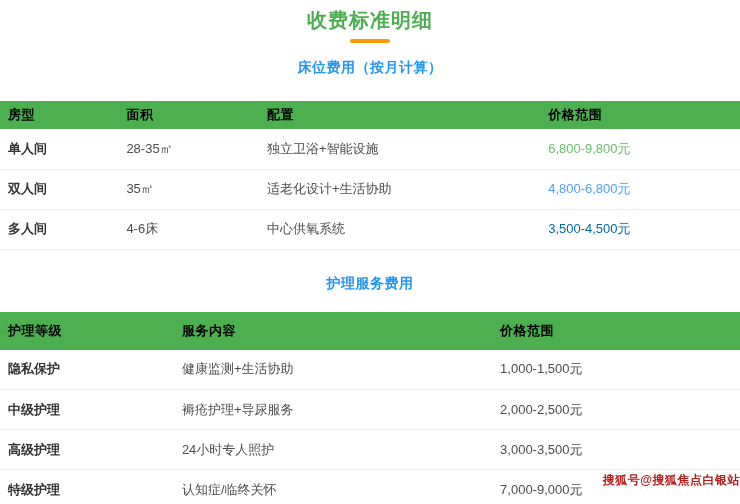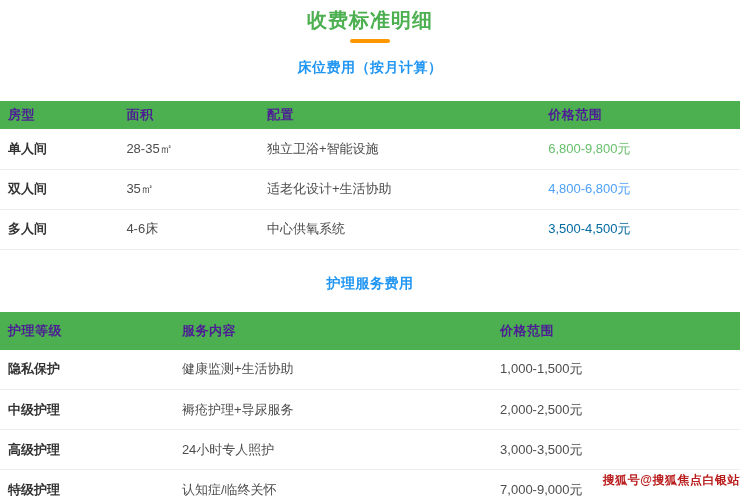--- a/index.html
+++ b/index.html
@@ -51,21 +51,21 @@
   .section-title.care { margin-top: 24px; }
   table {
     width: 740px;
     border-collapse: collapse;
     table-layout: fixed;
   }
   .bed-table { margin-top: 25px; }
   .care-table { margin-top: 20px; }
   thead th {
     background: var(--accent-green);
-    color: #4c1d95;
+    color: #000000;
     font-size: 13px;
     font-weight: bold;
     text-align: left;
     padding: 1px 8px;
     letter-spacing: 0.5px;
   }
   .bed-table thead th { height: 28px; }
   .care-table thead th { height: 38px; margin-top: 26px; }
   tbody td {
     height: 40px;

